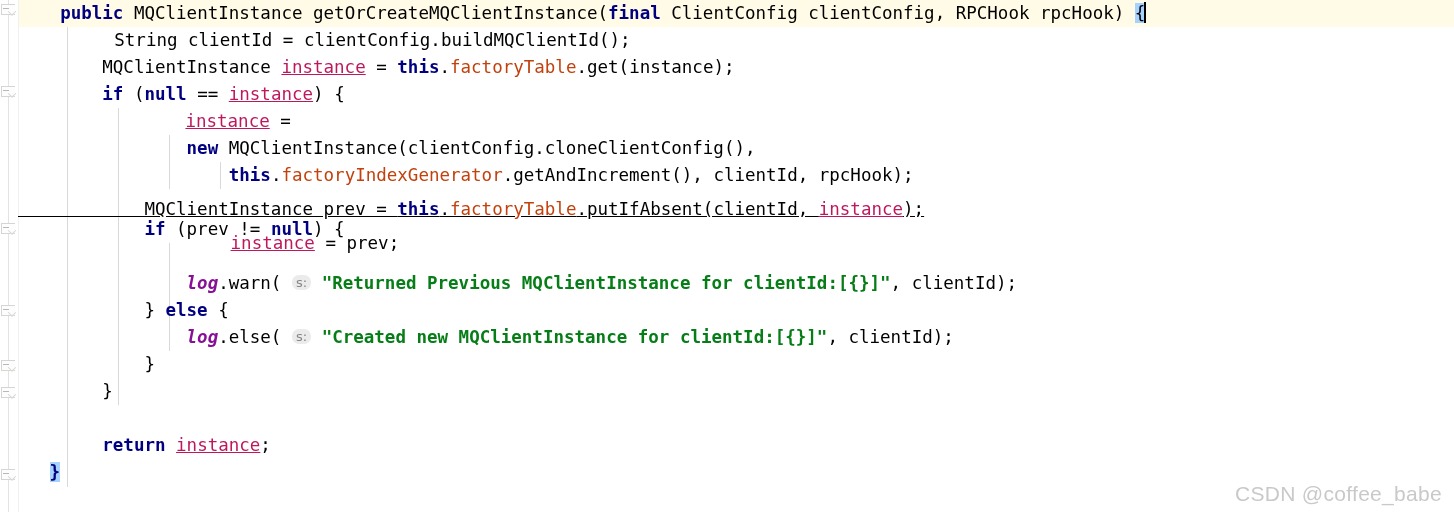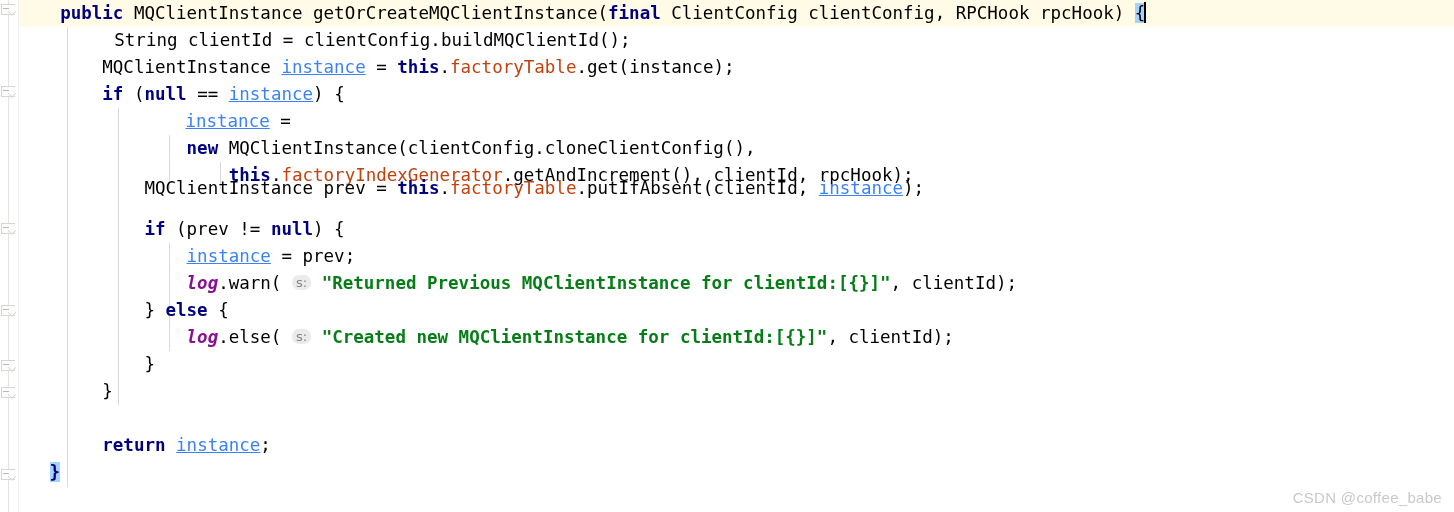--- a/index.html
+++ b/index.html
@@ -100,21 +100,21 @@
     height: 27px;
     color: #000000;
     letter-spacing: 0px;
   }
 
   
   .kw     { color: #000080; font-weight: bold; }
   .fld    { color: #c2410c; }
   .sfld   { color: #871094; font-weight: bold; font-style: italic; }
   .str    { color: #067d17; font-weight: bold; }
-  .lvar   { color: #3b82f6; text-decoration: underline; }
+  .lvar   { color: #be185d; text-decoration: underline; }
   .plain  { color: #000000; }
 
   .hint {
     display: inline-block;
     background: #ebebeb;
     color: #868686;
     border-radius: 7px;
     font-size: 13px;
     padding: 0 4px;
     line-height: 15px;
@@ -133,21 +133,21 @@
     background: #000000;
     vertical-align: -4px;
     margin-left: -1px;
   }
 
   .watermark {
     position: absolute;
     right: 12px;
     bottom: 6px;
     color: #c9c9c9;
-    font-size: 15px;
+    font-size: 21px;
     font-family: "Liberation Sans", sans-serif;
     letter-spacing: 0.3px;
   }
 </style>
 </head>
 <body>
 
 <div id="editor">
 
   <div class="caret-line-hl" style="left:18px;"></div>
@@ -207,25 +207,25 @@
     <div class="line" style="top:54px;"><span class="plain">        MQClientInstance </span><span class="lvar">instance</span><span class="plain"> = </span><span class="kw">this</span><span class="plain">.</span><span class="fld">factoryTable</span><span class="plain">.get(instance);</span></div>
 
     <div class="line" style="top:81px;"><span class="plain">        </span><span class="kw">if</span><span class="plain"> (</span><span class="kw">null</span><span class="plain"> == </span><span class="lvar">instance</span><span class="plain">) {</span></div>
 
     <div class="line" style="top:108px;padding-left:41px;"><span class="plain">            </span><span class="lvar">instance</span><span class="plain"> =</span></div>
 
     <div class="line" style="top:135px;"><span class="plain">                </span><span class="kw">new</span><span class="plain"> MQClientInstance(clientConfig.cloneClientConfig(),</span></div>
 
     <div class="line" style="top:162px;"><span class="plain">                    </span><span class="kw">this</span><span class="plain">.</span><span class="fld">factoryIndexGenerator</span><span class="plain">.getAndIncrement(), clientId, rpcHook);</span></div>
 
-    <div class="line" style="top:175px;"><span class="plain">            MQClientInstance prev = </span><span class="kw">this</span><span class="plain">.</span><span class="fld">factoryTable</span><span class="plain">.putIfAbsent(clientId, </span><span class="lvar">instance</span><span class="plain">);</span></div>
+    <div class="line" style="top:196px;text-decoration:underline;"><span class="plain">            MQClientInstance prev = </span><span class="kw">this</span><span class="plain">.</span><span class="fld">factoryTable</span><span class="plain">.putIfAbsent(clientId, </span><span class="lvar">instance</span><span class="plain">);</span></div>
 
     <div class="line" style="top:216px;"><span class="plain">            </span><span class="kw">if</span><span class="plain"> (prev != </span><span class="kw">null</span><span class="plain">) {</span></div>
 
-    <div class="line" style="top:243px;"><span class="plain">                </span><span class="lvar">instance</span><span class="plain"> = prev;</span></div>
+    <div class="line" style="top:230px;padding-left:44px;"><span class="plain">                </span><span class="lvar">instance</span><span class="plain"> = prev;</span></div>
 
     <div class="line" style="top:270px;"><span class="plain">                </span><span class="sfld">log</span><span class="plain">.warn( </span><span class="hint">s:</span><span class="plain"> </span><span class="str">"Returned Previous MQClientInstance for clientId:[{}]"</span><span class="plain">, clientId);</span></div>
 
     <div class="line" style="top:297px;"><span class="plain">            } </span><span class="kw">else</span><span class="plain"> {</span></div>
 
     <div class="line" style="top:324px;"><span class="plain">                </span><span class="sfld">log</span><span class="plain">.else( </span><span class="hint">s:</span><span class="plain"> </span><span class="str">"Created new MQClientInstance for clientId:[{}]"</span><span class="plain">, clientId);</span></div>
 
     <div class="line" style="top:351px;"><span class="plain">            }</span></div>
 
     <div class="line" style="top:378px;"><span class="plain">        }</span></div>

